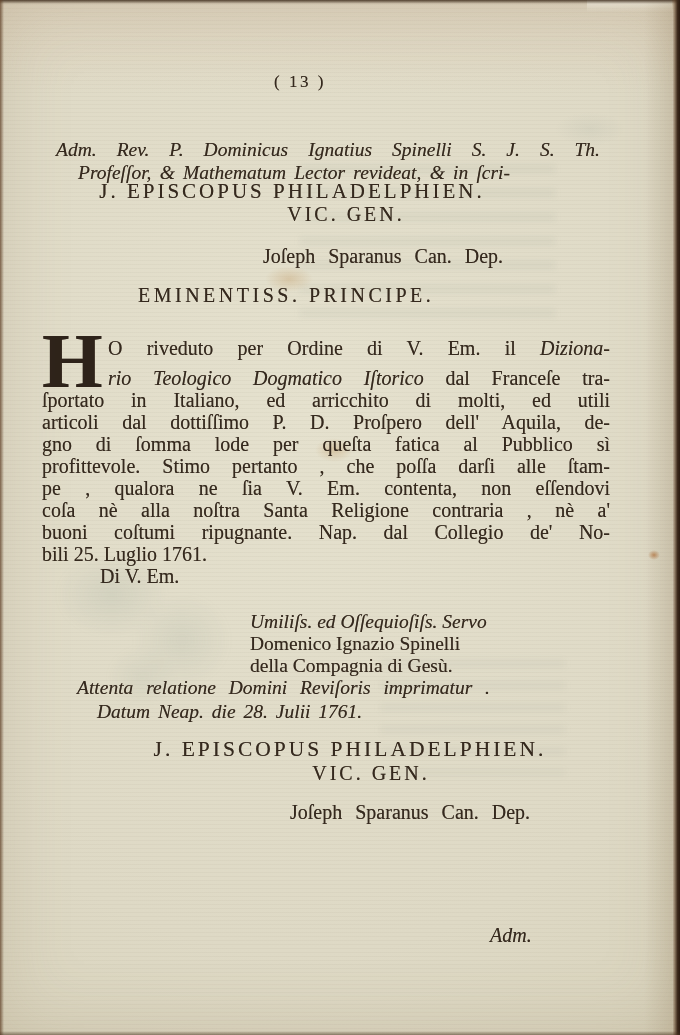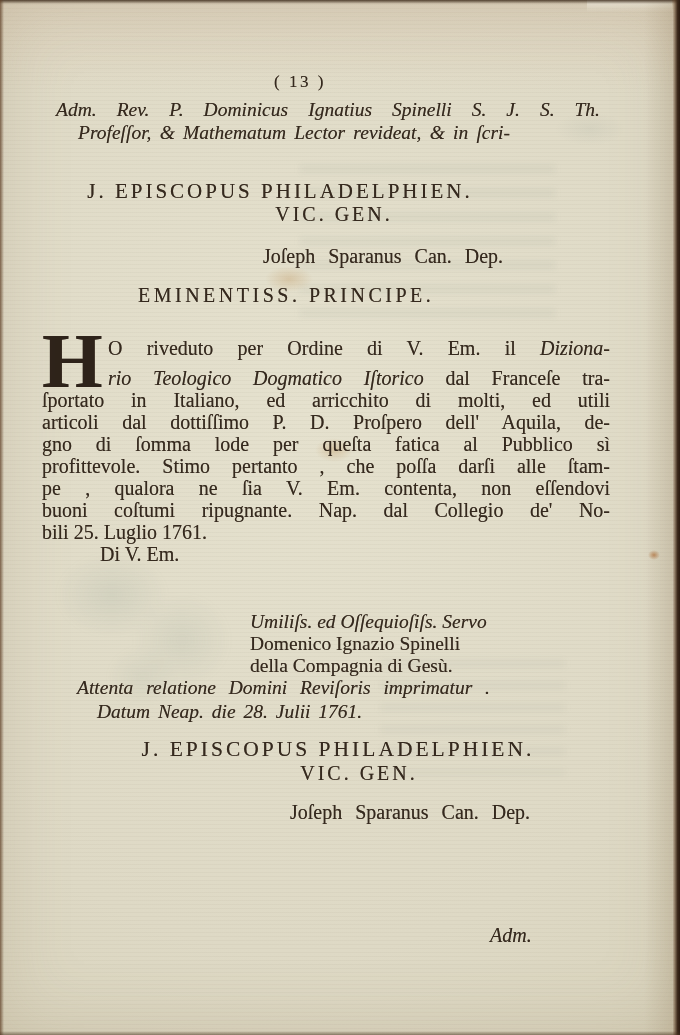--- a/index.html
+++ b/index.html
@@ -35,24 +35,24 @@
   
   .edge-top{position:absolute;left:0;top:0;right:0;height:4px;background:linear-gradient(180deg,rgba(60,42,26,0.85),rgba(60,42,26,0));pointer-events:none;}
   .edge-left{position:absolute;left:0;top:0;bottom:0;width:4px;background:linear-gradient(90deg,rgba(100,70,45,0.8),rgba(100,70,45,0));pointer-events:none;}
   .right-shade{position:absolute;right:8px;top:0;bottom:0;width:28px;background:linear-gradient(90deg,rgba(0,0,0,0),rgba(120,95,60,0.14));pointer-events:none;}
   .edge-right{position:absolute;right:0;top:0;bottom:0;width:8px;background:linear-gradient(90deg,rgba(96,66,40,0.0),rgba(96,66,40,0.5) 30%,#3b281a 70%,#2a1a10 100%);pointer-events:none;}
   .edge-bottom{position:absolute;left:0;bottom:0;right:0;height:4px;background:linear-gradient(0deg,rgba(70,50,30,0.55),rgba(70,50,30,0));pointer-events:none;}
   
   .folio{position:absolute;left:274px;top:72px;font-size:17px;letter-spacing:2.5px;}
   .approbation{position:absolute;left:44px;top:98px;width:556px;font-style:italic;font-size:19.5px;line-height:23px;}
   .ap{white-space:normal;}
-  .ap.l1{text-align:justify;text-align-last:justify;padding-left:12px;}
+  .ap.l1{text-align:justify;text-align-last:justify;padding-left:12px;margin-top:40px;}
   .ap.l2{text-align:justify;text-align-last:justify;padding-left:34px;padding-right:90px;}
   .ap.l3{padding-left:51px;word-spacing:2px;}
-  .vicar{position:absolute;left:32px;width:556px;text-align:center;}
+  .vicar{position:absolute;left:44px;width:556px;text-align:center;}
   .vicar1{top:180px;}
   .vicar2{top:737px;}
   .vline1{font-size:21px;letter-spacing:3px;line-height:23px;}
   .vicar2 .vline1{font-size:21.5px;line-height:25px;}
   .vline2{font-size:20px;letter-spacing:3px;line-height:23px;}
   .vicar1 .vline1{transform:translateX(-30px);}
   .vicar1 .vline2{transform:translateX(24px);}
   .vicar2 .vline1{transform:translateX(28px);}
   .vicar2 .vline2{transform:translateX(49px);}
   .deputy{position:absolute;font-size:20px;word-spacing:8px;}
@@ -104,20 +104,21 @@
 
   <div class="body-par">
     <div class="drop-cap">H</div>
     <div class="bl ind"><span>O riveduto per Ordine di V. Em. il </span><span class="it">Diziona-</span></div>
     <div class="bl ind"><span class="it">rio Teologico Dogmatico Iſtorico</span><span> dal Franceſe tra-</span></div>
     <div class="bl">ſportato in Italiano, ed arricchito di molti, ed utili</div>
     <div class="bl">articoli dal dottiſſimo P. D. Proſpero dell' Aquila, de-</div>
     <div class="bl">gno di ſomma lode per queſta fatica al Pubblico sì</div>
     <div class="bl">profittevole. Stimo pertanto , che poſſa darſi alle ſtam-</div>
     <div class="bl">pe , qualora ne ſia V. Em. contenta, non eſſendovi</div>
+    <div class="bl">coſa nè alla noſtra Santa Religione contraria , nè a'</div>
     <div class="bl">buoni coſtumi ripugnante. Nap. dal Collegio de' No-</div>
     <div class="bl short">bili 25. Luglio 1761.</div>
     <div class="bl vale">Di V. Em.</div>
   </div>
 
   <div class="signature">
     <div class="sig it">Umiliſs. ed Oſſequioſiſs. Servo</div>
     <div class="sig">Domenico Ignazio Spinelli</div>
     <div class="sig">della Compagnia di Gesù.</div>
   </div>

